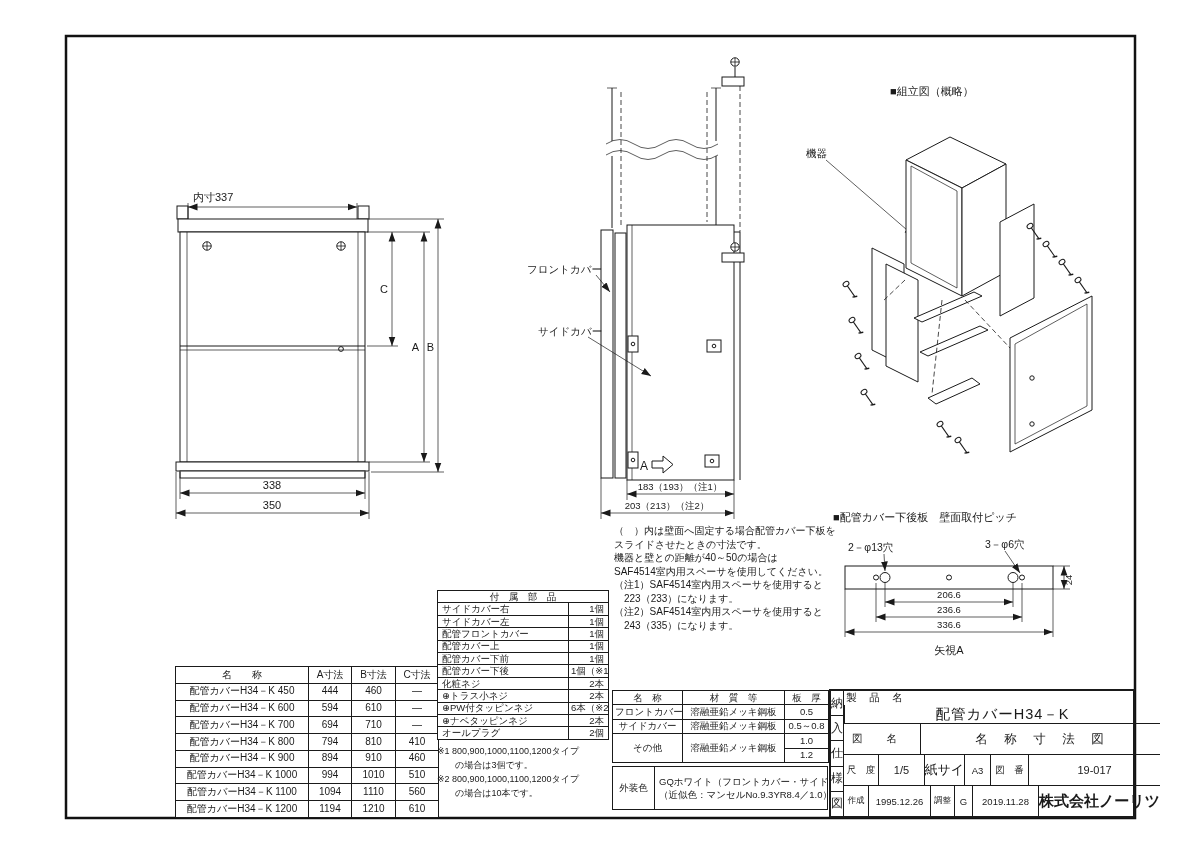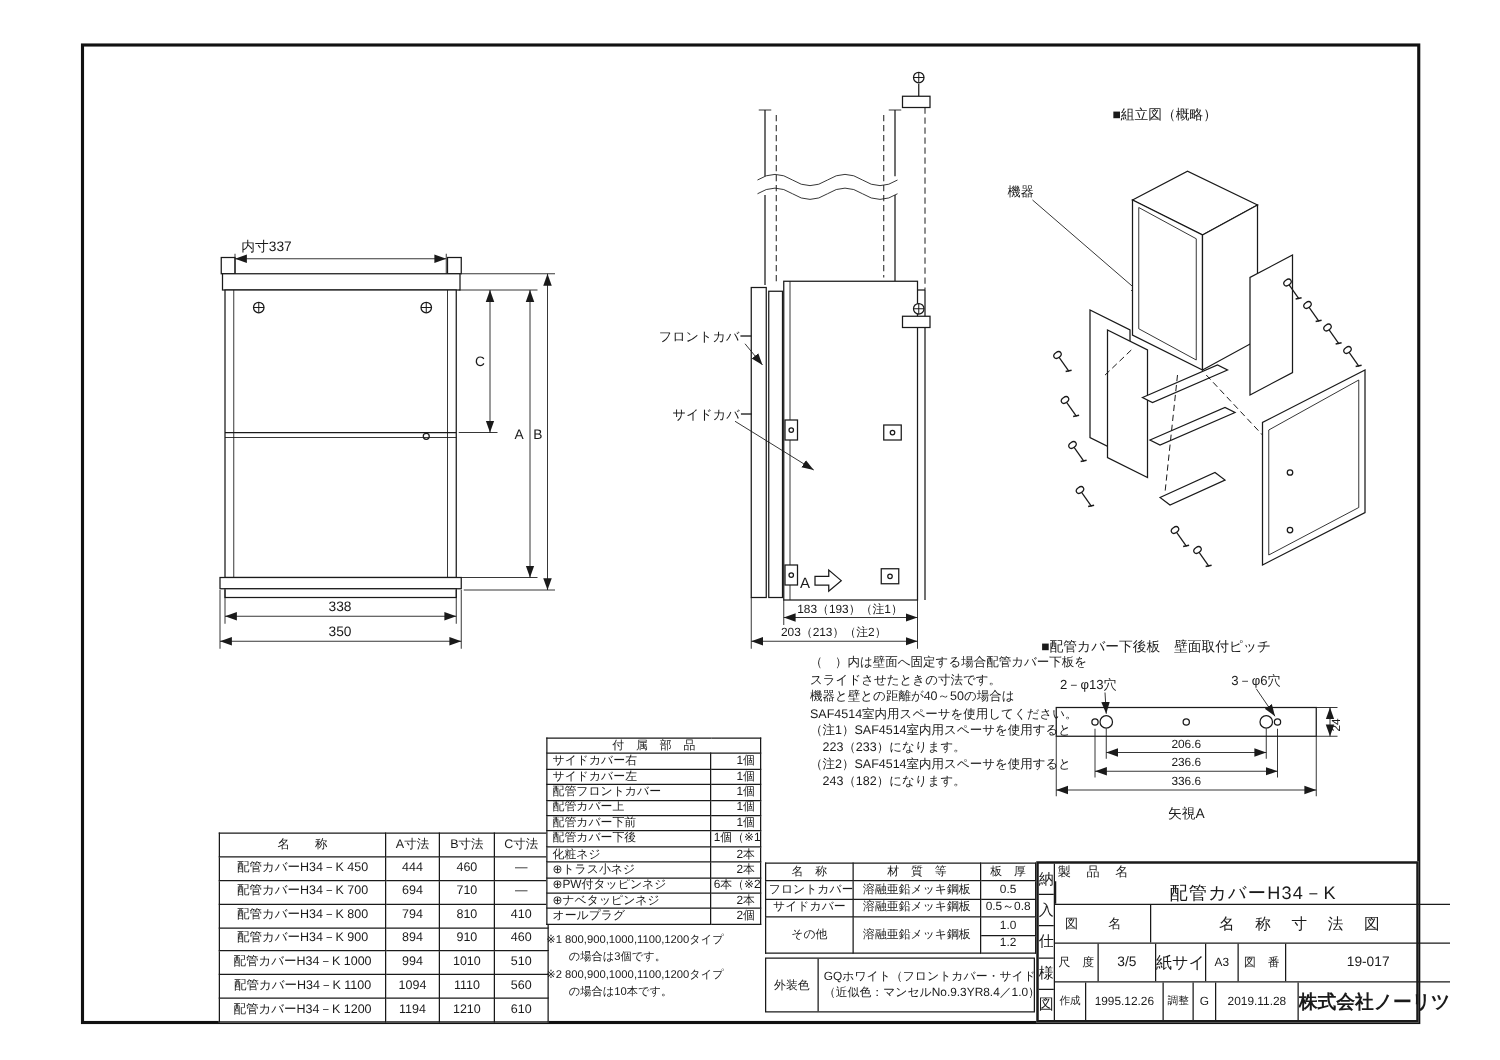--- a/index.html
+++ b/index.html
@@ -252,49 +252,55 @@
 
     <line class="thin" x1="1053" y1="566" x2="1070" y2="566"></line>
     <line class="thin" x1="1053" y1="589" x2="1070" y2="589"></line>
     <line class="thin" x1="1064" y1="566" x2="1064" y2="589" marker-start="url(#arr)" marker-end="url(#arr)"></line>
     <text x="1072" y="580" class="t9 mid" transform="rotate(-90 1072 580)">24</text>
 
     <text x="949" y="654" class="t11 mid">矢視A</text>
   </g>
 </svg>
 
-<div class="abs notes" style="left:648px; top:524px; width:222px;">
+<div class="abs notes" style="left:614px; top:524px; width:222px;">
   <div>（　）内は壁面へ固定する場合配管カバー下板を</div>
   <div>スライドさせたときの寸法です。</div>
   <div>機器と壁との距離が40～50の場合は</div>
   <div>SAF4514室内用スペーサを使用してください。</div>
   <div>（注1）SAF4514室内用スペーサを使用すると</div>
   <div>　223（233）になります。</div>
   <div>（注2）SAF4514室内用スペーサを使用すると</div>
-  <div>　243（182）になります。</div>
+  <div>　243（335）になります。</div>
 </div>
 
 <table class="dtable sizetable" style="left:175px; top:666px; width:263px; height:152px;">
   <colgroup>
       <col style="width:133px">
       <col style="width:43px">
       <col style="width:44px">
       <col style="width:43px">
     </colgroup>
   <tbody>
       <tr>
     <td>名　　称</td>
     <td>A寸法</td>
     <td>B寸法</td>
     <td>C寸法</td>
   </tr>
   <tr>
         <td>配管カバーH34－K 450</td>
         <td>444</td>
         <td>460</td>
+        <td>―</td>
+      </tr>
+  <tr>
+        <td>配管カバーH34－K 600</td>
+        <td>594</td>
+        <td>610</td>
         <td>―</td>
       </tr>
   <tr>
         <td>配管カバーH34－K 700</td>
         <td>694</td>
         <td>710</td>
         <td>―</td>
       </tr>
   <tr>
         <td>配管カバーH34－K 800</td>
@@ -445,21 +451,21 @@
     <div class="tbr" style="height:32px;flex-direction:column;">
       <div class="tbc lab" style="width:62px;">製　品　名</div>
       <div class="tbc big grow">配管カバーH34－K</div>
     </div>
     <div class="tbr bt" style="height:31px;gap:14px;">
       <div class="tbc lab" style="width:62px;">図　　名</div>
       <div class="tbc med grow">名　称　寸　法　図</div>
     </div>
     <div class="tbr bt" style="height:31px;">
       <div class="tbc" style="width:34px;">尺　度</div>
-      <div class="tbc t11c" style="width:46px;">3/5</div>
+      <div class="tbc t11c" style="width:46px;">1/5</div>
       <div class="tbc two" style="width:40px;">
         <span>原紙</span>
         <span>サイズ</span>
       </div>
       <div class="tbc" style="width:26px;">A3</div>
       <div class="tbc" style="width:38px;">図　番</div>
       <div class="tbc t11c grow">19-017</div>
     </div>
     <div class="tbr bt" style="height:31px;">
       <div class="tbc sm" style="width:24px;">作成</div>

